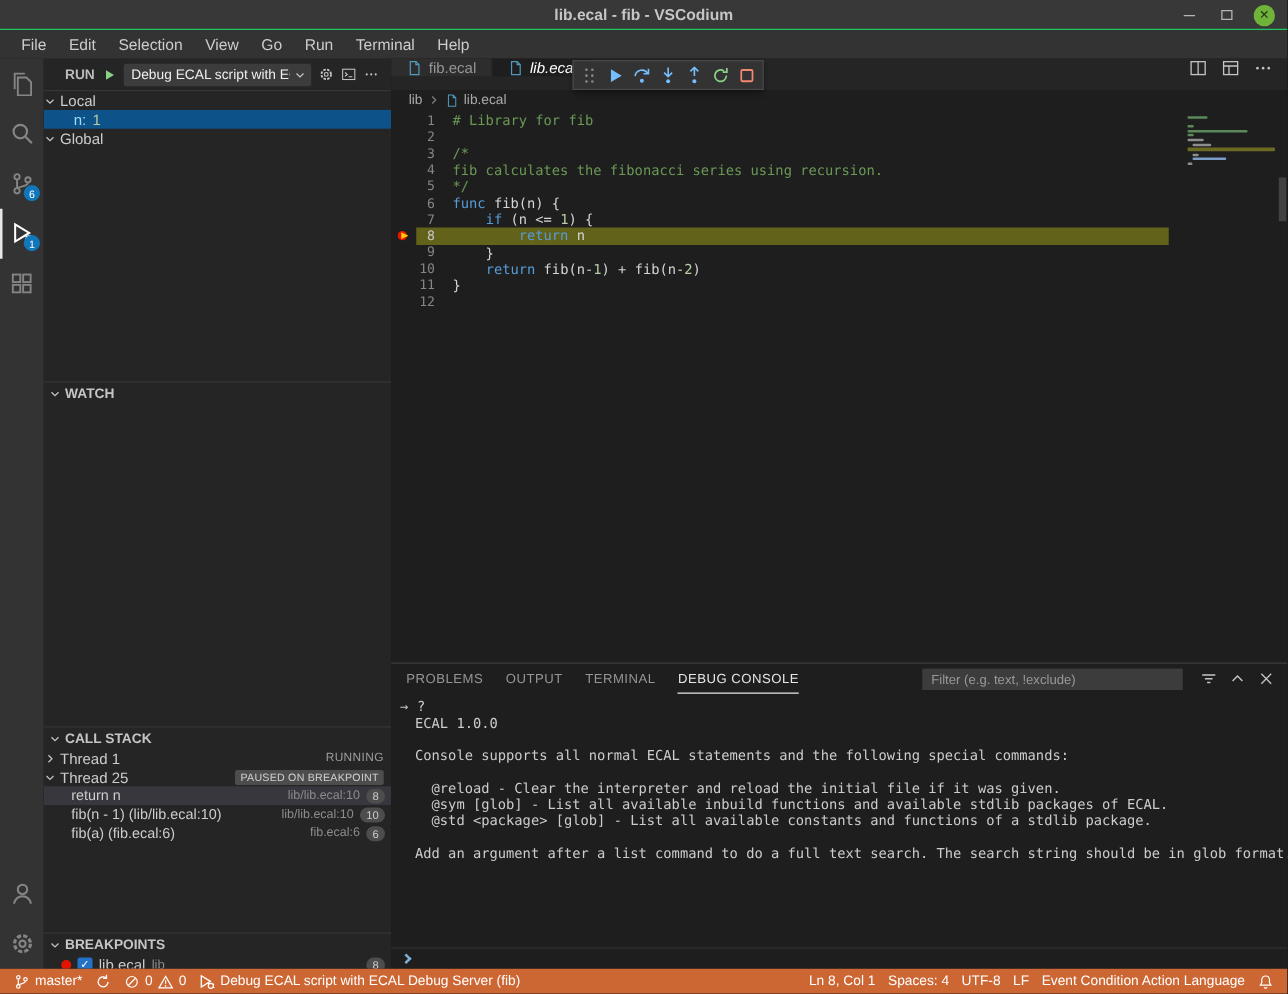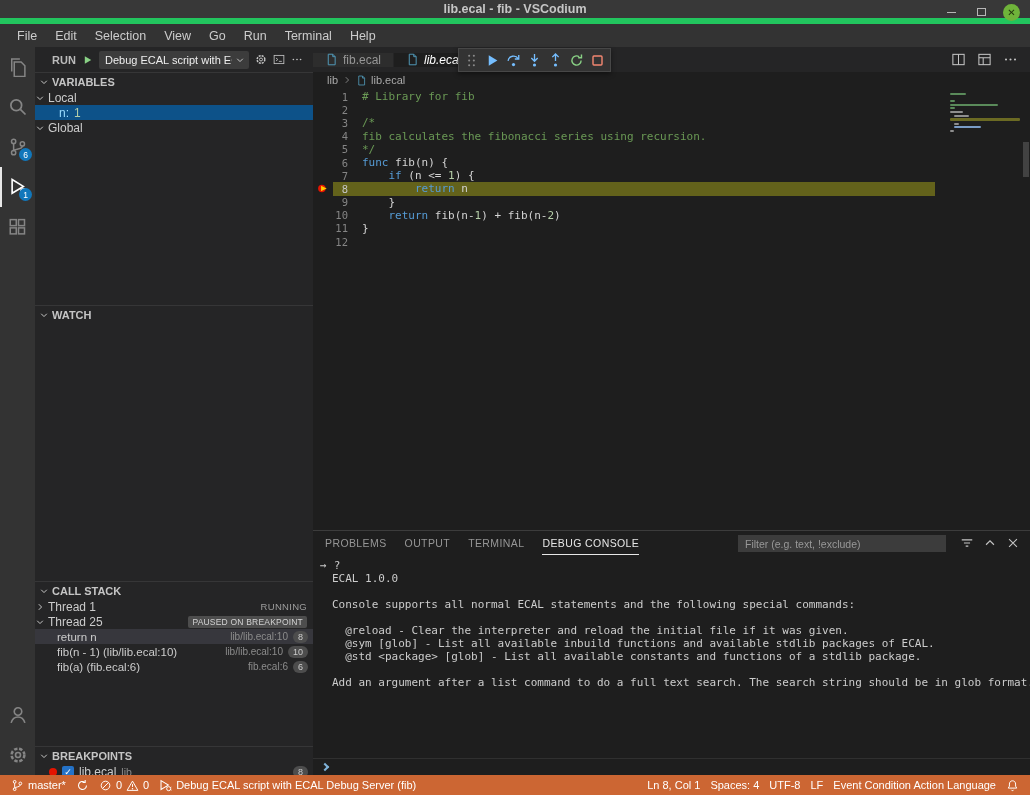--- a/index.html
+++ b/index.html
@@ -2,21 +2,21 @@
 <html><head>
 <meta charset="utf-8">
 <style>
   *{margin:0;padding:0;box-sizing:border-box}
   html,body{width:1030px;height:795px;overflow:hidden}
   body{background:#1e1e1e;font-family:"Liberation Sans","DejaVu Sans",sans-serif;color:#cccccc}
   .window{position:relative;width:1030px;height:795px;background:#1e1e1e}
   .ic{display:block}
 
   
-  .titlebar{position:absolute;top:0;left:0;right:0;height:24px;background:#383838;border-bottom:6px solid #22c55e;display:flex;align-items:center;justify-content:center}
+  .titlebar{position:absolute;top:0;left:0;right:0;height:24px;background:#383838;border-bottom:1px solid #22c55e;display:flex;align-items:center;justify-content:center}
   .title{font-size:12.5px;font-weight:bold;color:#c6c6c6}
   .win-controls{position:absolute;right:10px;top:0;height:24px;display:flex;align-items:center;gap:13px}
   .wc{width:17px;height:17px;display:flex;align-items:center;justify-content:center;color:#b6b6b6}
   .wc-min-glyph{display:block;width:9px;height:0;border-top:1px solid #b6b6b6}
   .wc-max-glyph{display:block;width:9px;height:8px;border:1px solid #b6b6b6}
   .wc.close{background:#6fb33a;border-radius:50%;color:#24380f;font-size:10px;font-weight:bold}
 
   
   .menubar{position:absolute;top:24px;left:0;right:0;height:23px;background:#333333;display:flex;align-items:center;padding-left:8px}
   .menu-item{padding:0 9px;height:100%;display:flex;align-items:center;font-size:12.5px;color:#cccccc;cursor:default}
@@ -55,21 +55,21 @@
   .cs-badge{background:#4d4d4d;border-radius:8px;font-size:9px;color:#cccccc;padding:1px 5px}
   .cs-status{margin-left:auto;padding-right:6px;font-size:9.5px;color:#9d9d9d;letter-spacing:.3px}
   .cs-paused{margin-left:auto;margin-right:6px;background:#4d4d4d;border-radius:2px;padding:1px 4px;font-size:8.5px;color:#d2d2d2;letter-spacing:.2px}
   .bp-row{padding-left:14px;gap:5px}
   .bp-dot{width:8px;height:8px;border-radius:50%;background:#e51400;flex:none}
   .bp-check{width:12px;height:12px;background:#2472c8;border-radius:2px;color:#fff;font-size:9px;display:flex;align-items:center;justify-content:center;flex:none}
   .bp-dir{font-size:10.5px;color:#8c8c8c}
 
   
   .editor-group{position:absolute;top:47px;left:313px;right:0;bottom:20px;display:flex;flex-direction:column;background:#1e1e1e}
-  .tabbar{height:25px;background:#252526;display:flex;align-items:center;position:relative;flex:none}
+  .tabbar{height:25px;background:#252526;display:flex;align-items:flex-start;position:relative;flex:none}
   .tab{display:flex;align-items:center;gap:5px;padding:0 12px;font-size:12px;background:#2d2d2d;color:#969696;border-right:1px solid #252526}
   .tab.active{background:#1e1e1e;color:#ffffff}
   .tab.preview .tab-label{font-style:italic}
   .tab-ic{width:13px;height:13px;color:#519aba}
   .tab-actions{margin-left:auto;display:flex;align-items:center;gap:11px;padding-right:12px;color:#c5c5c5}
   .tab-actions .ic{width:15px;height:15px}
 
   .debug-toolbar{position:absolute;left:145px;top:1px;height:24px;background:#333333;border:1px solid #474747;box-shadow:0 2px 5px rgba(0,0,0,.45);display:flex;align-items:center;padding:0 2px;z-index:10}
   .dbg-btn{width:21px;height:22px;display:flex;align-items:center;justify-content:center}
   .dbg-btn .ic{width:15px;height:15px}
@@ -334,26 +334,20 @@
         </svg>
       <svg class="ic tool-ic">
           <use href="#i-console"></use>
         </svg>
       <svg class="ic tool-ic">
           <use href="#i-more"></use>
         </svg>
     </div>
 
     <div class="section" style="height:233px">
-      <div class="sec-header">
-        <svg class="ic chev">
-            <use href="#i-chevdown"></use>
-          </svg>
-        <span>VARIABLES</span>
-      </div>
       <div class="row15 indent1">
         <svg class="ic chev">
             <use href="#i-chevdown"></use>
           </svg>
         <span class="scope-label">Local</span>
       </div>
       <div class="row15 var-row sel-blue">
         <span class="var-name">n:</span>
         <span class="var-num">1</span>
       </div>

